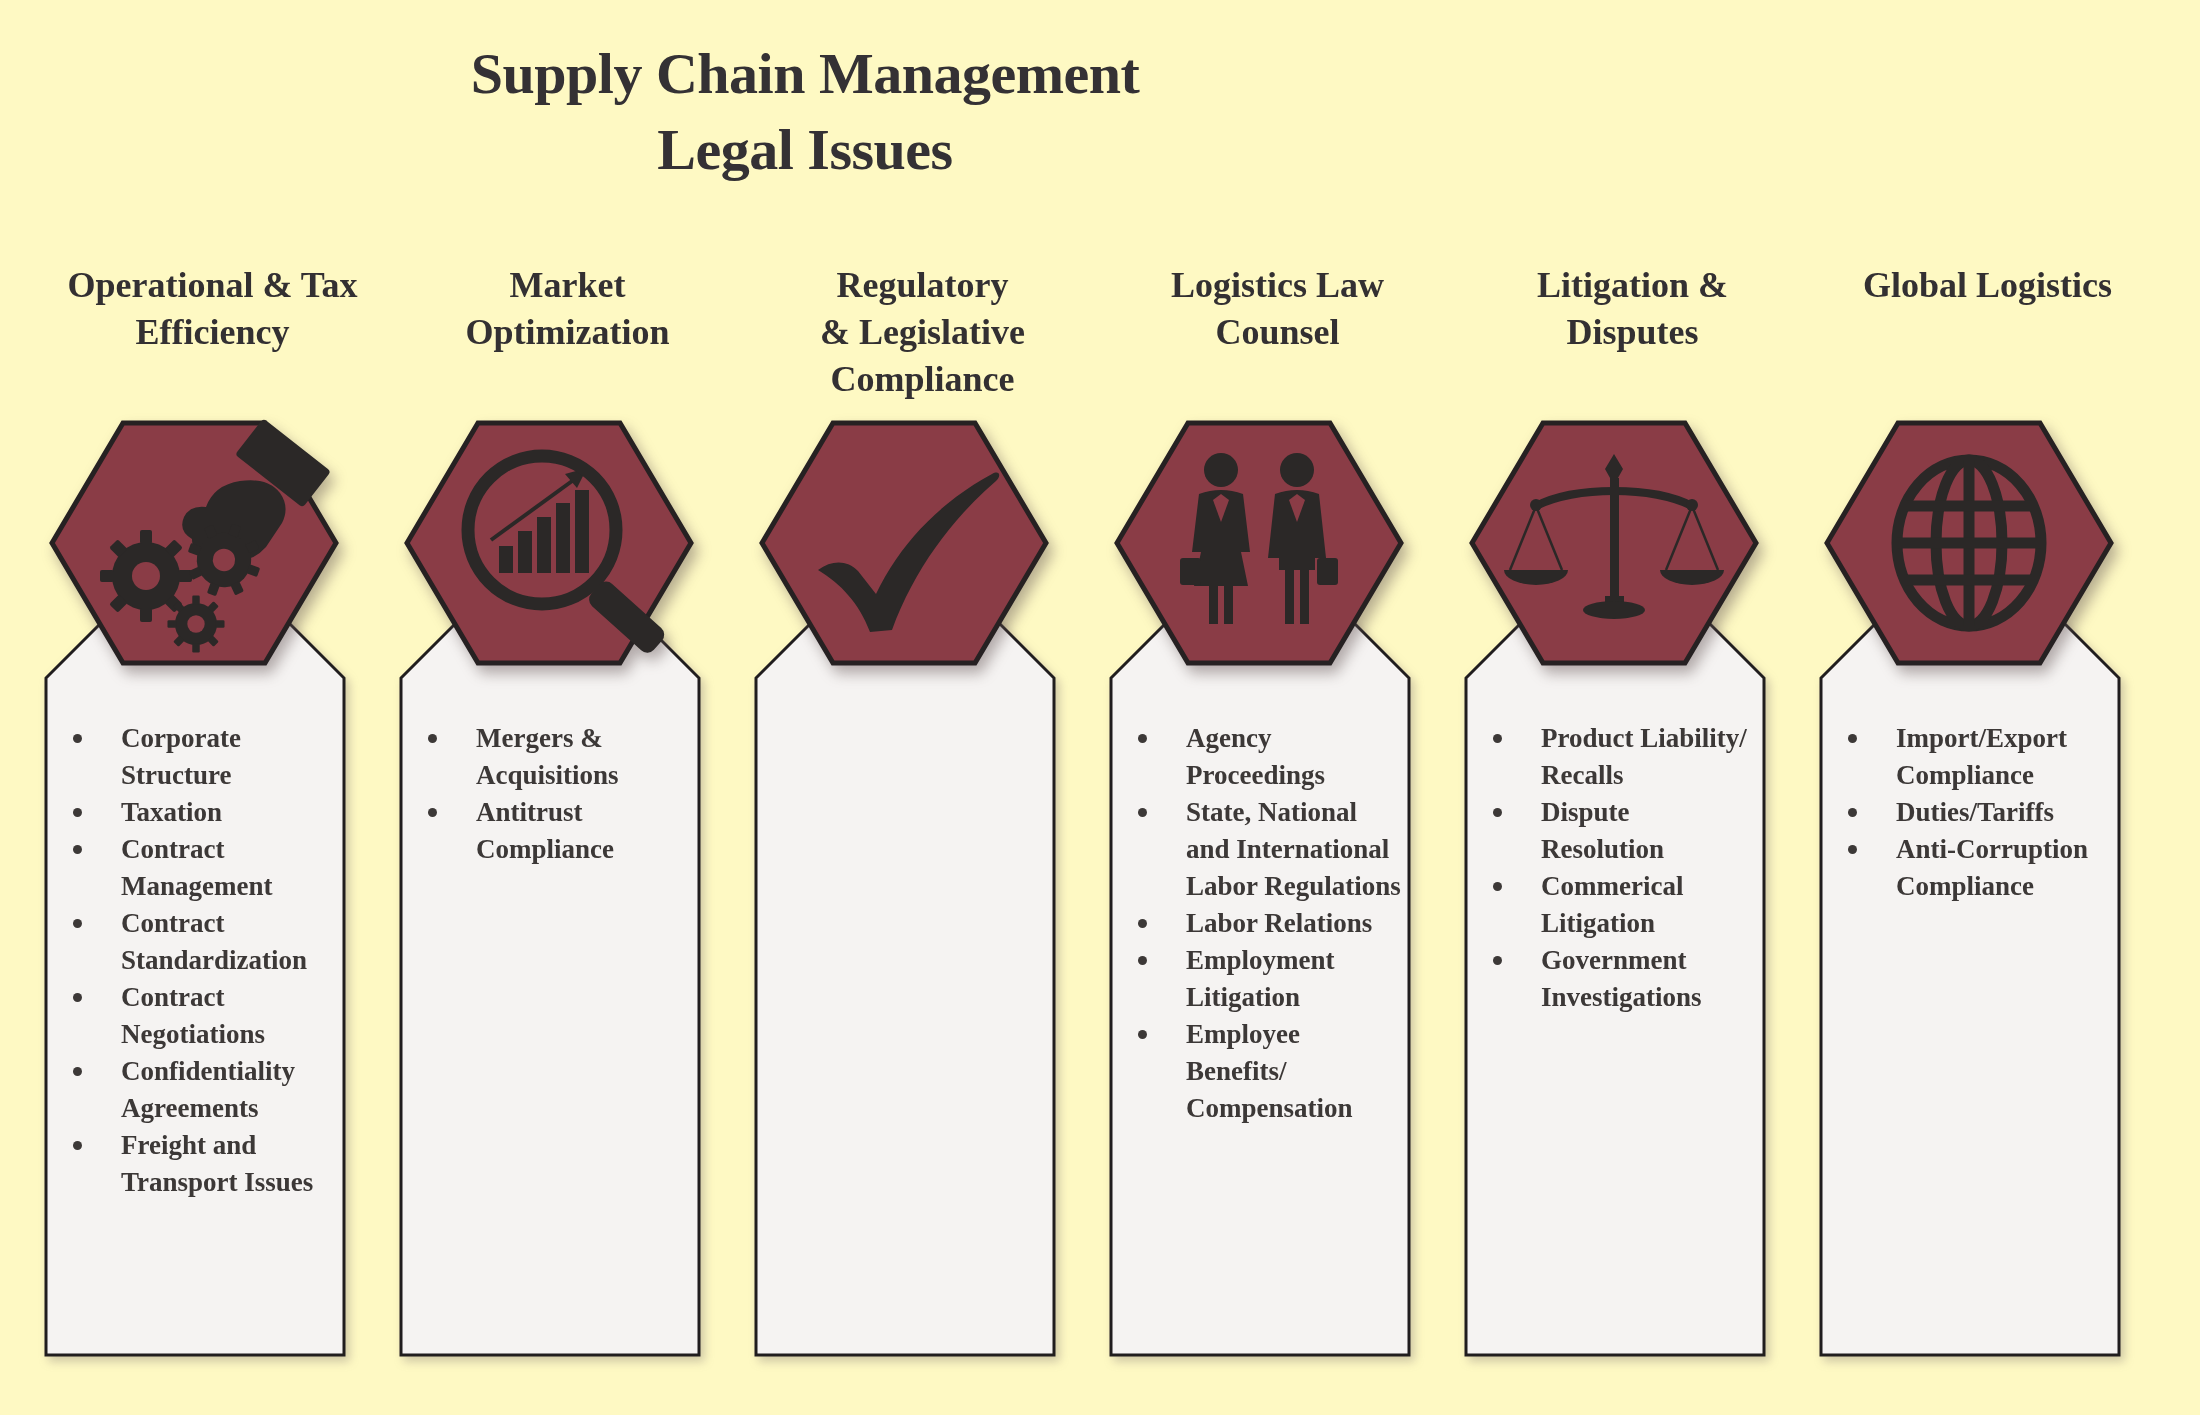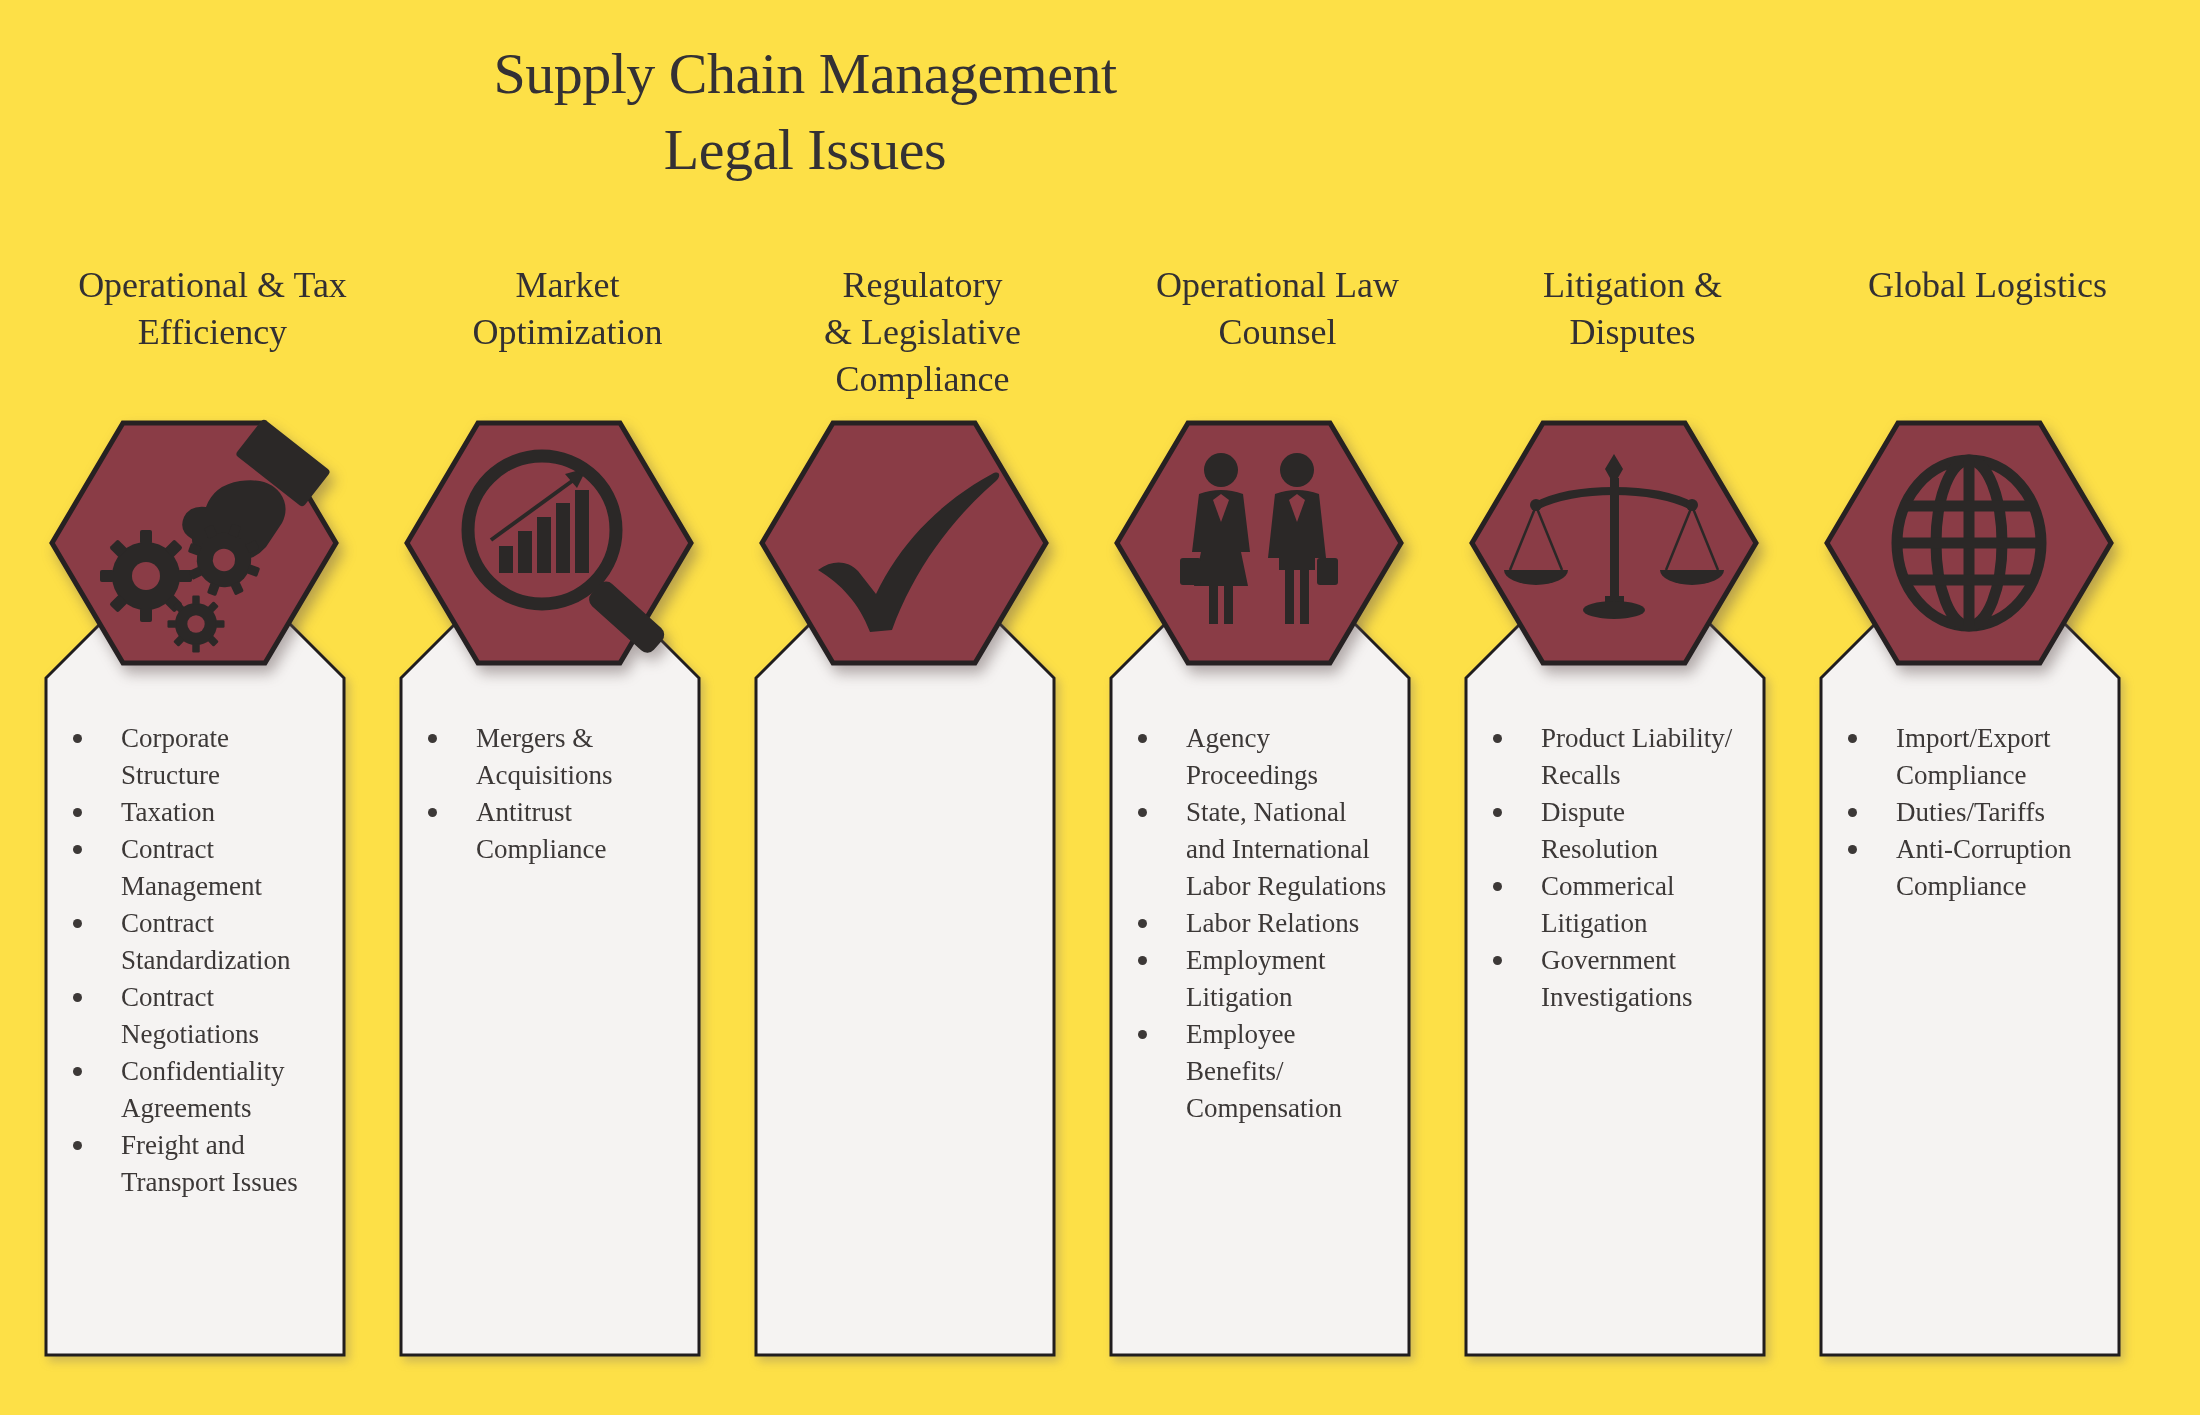--- a/index.html
+++ b/index.html
@@ -1,18 +1,18 @@
 <!DOCTYPE html>
 <html><head>
 <meta charset="utf-8">
 <style>
   html, body { margin:0; padding:0; background:#ffffff; }
   #page {
     position:relative; width:2200px; height:1415px; overflow:hidden;
-    background:#fde047; font-family:"Liberation Serif", serif;
+    background:#fef9c3; font-family:"Liberation Serif", serif;font-weight:bold;
   }
   .title {
     position:absolute; top:36px; left:305px; width:1000px;
     text-align:center; font-size:58px; line-height:76px;
     color:#343134; white-space:pre-line; letter-spacing:-0.5px;
   }
   .column { position:absolute; top:0; width:355px; height:1415px; }
   .col-header {
     position:absolute; top:262px; left:18px; width:355px;
     text-align:center; font-size:36px; line-height:47px;
@@ -161,21 +161,21 @@
     </svg>
     <svg class="hex-svg" width="300" height="250">
       <polygon class="hex-shape" points="8,125 79,5 221,5 292,125 221,245 79,245"></polygon>
       <g>
         <path class="ink" d="M64 152 C78 142 93 142 104 153 L122 176 C146 126 186 84 238 56 C245 52 248 57 242 63 C197 102 160 152 138 212 L116 214 C105 185 87 166 64 152 Z"></path>
       </g>
     </svg>
   </div>
 
   <div class="column" style="left:1082px">
-    <div class="col-header">Operational Law
+    <div class="col-header">Logistics Law
 Counsel</div>
     <svg class="panel-svg" width="304" height="833">
       <polygon class="panel-shape" points="3,153 152,4 301,153 301,830 3,830"></polygon>
     </svg>
     <svg class="hex-svg" width="300" height="250">
       <polygon class="hex-shape" points="8,125 79,5 221,5 292,125 221,245 79,245"></polygon>
       <g>
         <g class="ink">
           <circle cx="112" cy="52" r="17"></circle>
           <path d="M90 76 Q112 68 134 76 L141 134 L132 134 L139 168 L85 168 L92 134 L83 134 Z"></path>

